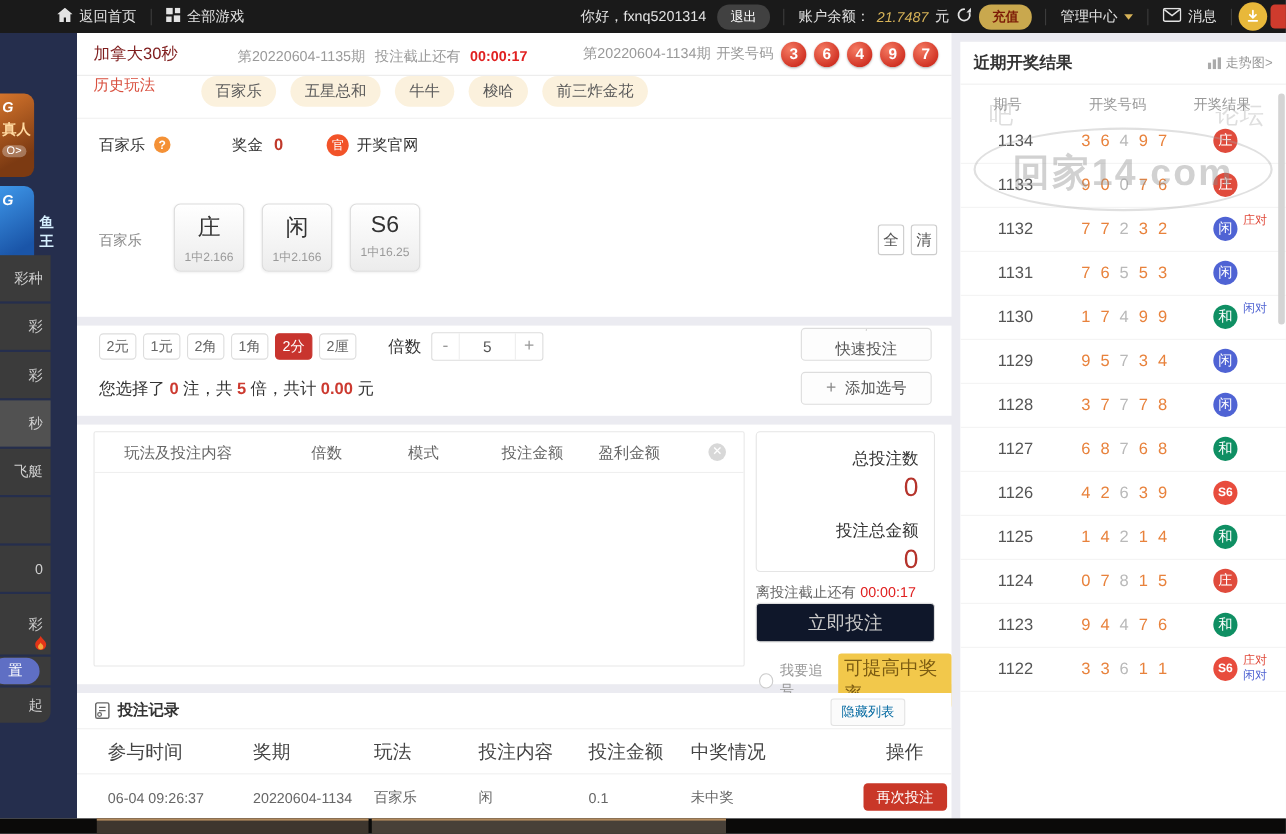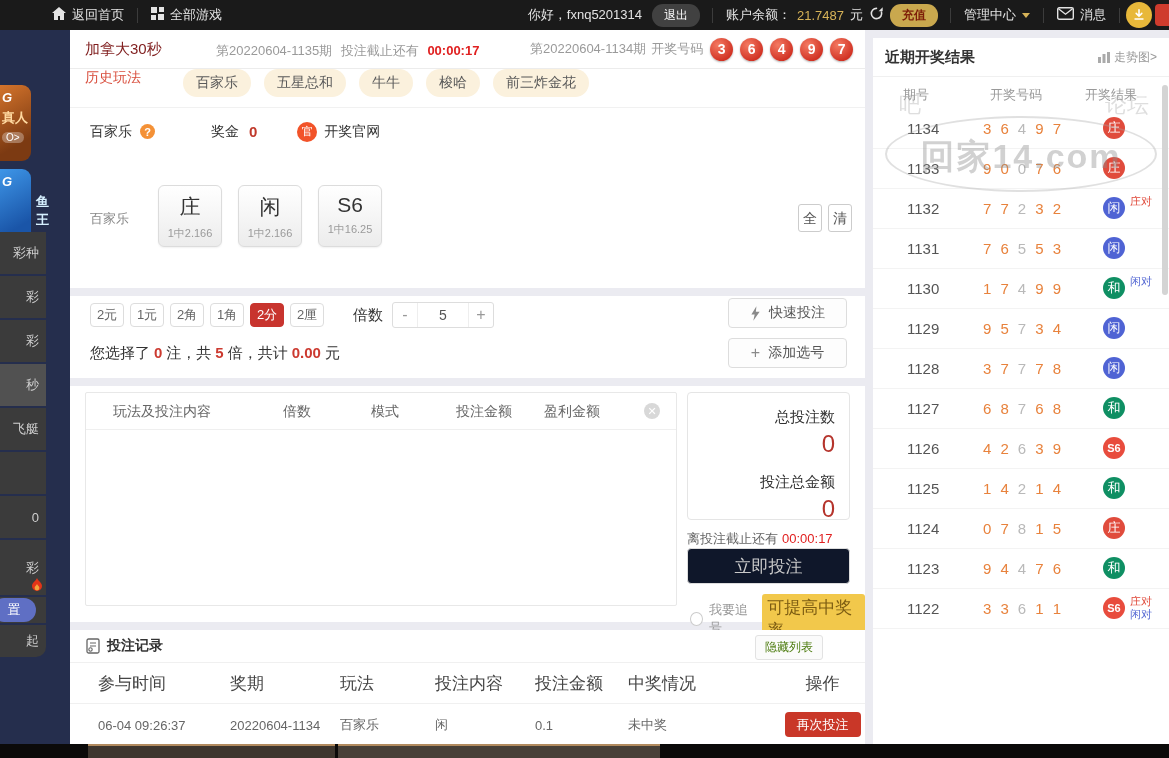--- a/index.html
+++ b/index.html
@@ -6,21 +6,21 @@
   body{width:1169px;height:758px;position:relative;overflow:hidden;background:#ebebf1;
        font-family:"Liberation Sans","DejaVu Sans",sans-serif;-webkit-font-smoothing:antialiased;}
   
   .topbar{position:absolute;left:0;top:0;width:1169px;height:30px;background:#1a1a1a;color:#e3e3e3;
           display:flex;align-items:center;font-size:13px;z-index:20;}
   .tb-item{display:flex;align-items:center;gap:6px;padding:0 13px;height:100%;cursor:pointer;white-space:nowrap;}
   .tb-sep{width:1px;height:15px;background:#3c3c3c;}
   .tb-right{margin-left:auto;display:flex;align-items:center;}
   .pill-dark{background:#414141;border-radius:11px;padding:3px 12px;font-size:12px;color:#fff;cursor:pointer;}
   .pill-gold{background:#c9a84e;border-radius:11px;padding:3px 12px;font-size:12px;color:#7d1d08;font-weight:bold;cursor:pointer;}
-  .gold{color:#d7b358;}
+  .gold{color:#d7b358;font-style:italic;}
   .caret{width:0;height:0;border-left:4px solid transparent;border-right:4px solid transparent;border-top:5px solid #d7b358;}
   .dl-circle{width:26px;height:26px;border-radius:50%;background:#e8b83a;display:flex;align-items:center;justify-content:center;margin-left:6px;flex:none;}
   .dl-red{width:14px;height:22px;background:#cf3b2d;border-radius:4px 0 0 4px;margin-left:3px;flex:none;}
   
   .sidebar{position:absolute;left:0;top:30px;width:70px;height:714px;background:#252e4d;overflow:hidden;z-index:5;}
   .banner{position:absolute;left:0;width:31px;border-radius:0 9px 9px 0;display:flex;flex-direction:column;
           align-items:flex-start;padding:5px 0 5px 2px;box-sizing:border-box;cursor:pointer;}
   .b1{top:55px;height:76px;background:linear-gradient(150deg,#d4742c 0%,#7c3a12 75%);}
   .b2{top:139px;height:74px;background:linear-gradient(150deg,#3e96e8 0%,#1a55a8 75%);}
   .bl1{font-style:italic;font-weight:900;font-size:13px;color:#fff;}
@@ -99,21 +99,21 @@
   .bet-now{position:absolute;left:617px;top:162px;width:163px;height:36px;background:#0f172a;border:1px solid #ddd;
            border-radius:4px;color:#c9c9c9;font-size:17px;line-height:36px;text-align:center;box-sizing:border-box;cursor:pointer;}
   .chase-row{position:absolute;left:620px;top:208px;display:flex;align-items:center;gap:6px;}
   .radio{width:14px;height:14px;border:1px solid #ccc;border-radius:50%;background:#fff;box-sizing:border-box;cursor:pointer;}
   .chase-label{font-size:13px;color:#999;}
   .badge{background:#f2c84b;color:#7c5c12;font-size:17px;padding:2px 5px;border-radius:3px;}
   
   .sec-records{height:114px;margin-top:8px;overflow:hidden;}
   .rec-head{height:32px;display:flex;align-items:center;padding-left:15px;position:relative;}
   .rec-title{font-size:14px;font-weight:bold;color:#333;margin-left:6px;}
-  .hide-btn{position:absolute;right:42px;top:5px;border:1px solid #e2e2e2;background:#fbfbfb;color:#4d7c0f;font-size:12px;
+  .hide-btn{position:absolute;right:42px;top:5px;border:1px solid #e2e2e2;background:#fbfbfb;color:#0369a1;font-size:12px;
             padding:3px 9px;border-radius:3px;cursor:pointer;}
   .rec-cols{height:40px;border-top:1px solid #f0f0f0;border-bottom:1px solid #f0f0f0;display:flex;align-items:center;
             color:#444;font-size:17px;}
   .rec-row{height:42px;display:flex;align-items:center;color:#666;font-size:13px;}
   .rc{flex:none;}
   .again-btn{background:#c93728;color:#fff;font-size:13px;padding:5px 12px;border-radius:4px;cursor:pointer;}
   
   .rpanel{position:absolute;left:873px;top:38px;width:296px;height:706px;background:#fff;overflow:hidden;}
   .rp-head{height:38px;display:flex;align-items:center;padding:0 12px;border-bottom:1px solid #f0f0f0;}
   .rp-title{font-size:15px;font-weight:bold;color:#333;}
@@ -305,21 +305,21 @@
   </div>
 
   <div class="sec sec-controls">
     <span><span class="unit-pill" style="left:20px">2元</span><span class="unit-pill" style="left:60px">1元</span><span class="unit-pill" style="left:100px">2角</span><span class="unit-pill" style="left:140px">1角</span><span class="unit-pill active" style="left:180px">2分</span><span class="unit-pill" style="left:220px">2厘</span></span>
     <span class="mult-label">倍数</span>
     <span class="stepper">
       <span class="step-btn">-</span>
       <span class="step-val">5</span>
       <span class="step-btn">+</span>
     </span>
-    <div class="action-btn" style="top:2px;">
+    <div class="action-btn" style="top:2px;flex-direction:column;">
       <svg width="11" height="15" viewBox="0 0 12 16">
           <path d="M7 0L1.5 9h3.6L3.6 16 10.5 6H6.4z" fill="#8a8a8a"></path>
         </svg>
       <span>快速投注</span>
     </div>
     <div class="action-btn" style="top:42px;">
       <span style="font-size:16px;color:#8a8a8a;">+</span>
       <span>添加选号</span>
     </div>
     <div class="summary">

